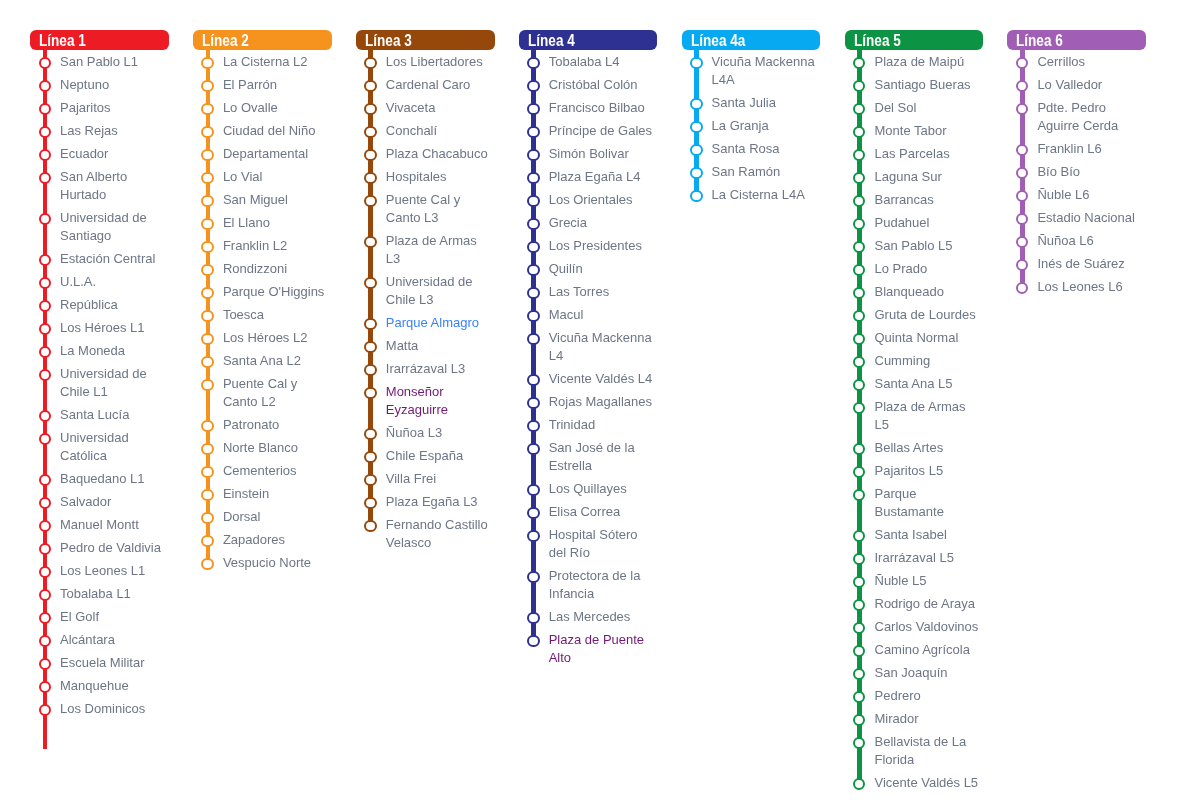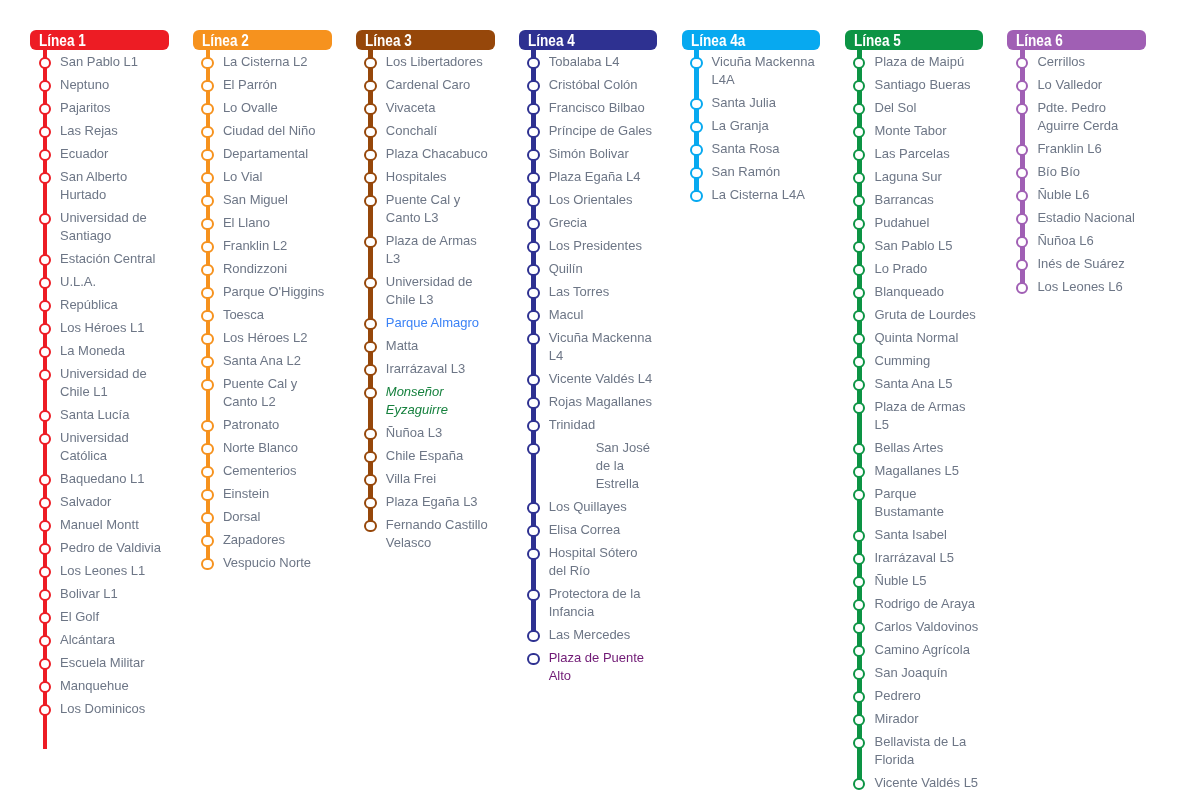--- a/index.html
+++ b/index.html
@@ -136,21 +136,21 @@
         <li class="st">
             <span class="dot" style="border-color: rgb(237, 28, 36);"></span>
             <span class="st-name" style="color: rgb(109, 118, 134);">Pedro de Valdivia</span>
           </li>
         <li class="st">
             <span class="dot" style="border-color: rgb(237, 28, 36);"></span>
             <span class="st-name" style="color: rgb(109, 118, 134);">Los Leones L1</span>
           </li>
         <li class="st">
             <span class="dot" style="border-color: rgb(237, 28, 36);"></span>
-            <span class="st-name" style="color: rgb(109, 118, 134);">Bolivar L1</span>
+            <span class="st-name" style="color: rgb(109, 118, 134);">Tobalaba L1</span>
           </li>
         <li class="st">
             <span class="dot" style="border-color: rgb(237, 28, 36);"></span>
             <span class="st-name" style="color: rgb(109, 118, 134);">El Golf</span>
           </li>
         <li class="st">
             <span class="dot" style="border-color: rgb(237, 28, 36);"></span>
             <span class="st-name" style="color: rgb(109, 118, 134);">Alcántara</span>
           </li>
         <li class="st">
@@ -316,21 +316,21 @@
         <li class="st">
             <span class="dot" style="border-color: rgb(150, 71, 10);"></span>
             <span class="st-name" style="color: rgb(109, 118, 134);">Matta</span>
           </li>
         <li class="st">
             <span class="dot" style="border-color: rgb(150, 71, 10);"></span>
             <span class="st-name" style="color: rgb(109, 118, 134);">Irarrázaval L3</span>
           </li>
         <li class="st">
             <span class="dot" style="border-color: rgb(150, 71, 10);"></span>
-            <span class="st-name" style="color: #15803d; font-style: italic;">Monseñor Eyzaguirre</span>
+            <span class="st-name" style="color: #701a75;">Monseñor Eyzaguirre</span>
           </li>
         <li class="st">
             <span class="dot" style="border-color: rgb(150, 71, 10);"></span>
             <span class="st-name" style="color: rgb(109, 118, 134);">Ñuñoa L3</span>
           </li>
         <li class="st">
             <span class="dot" style="border-color: rgb(150, 71, 10);"></span>
             <span class="st-name" style="color: rgb(109, 118, 134);">Chile España</span>
           </li>
         <li class="st">
@@ -414,21 +414,21 @@
         <li class="st">
             <span class="dot" style="border-color: rgb(46, 49, 145);"></span>
             <span class="st-name" style="color: rgb(109, 118, 134);">Rojas Magallanes</span>
           </li>
         <li class="st">
             <span class="dot" style="border-color: rgb(46, 49, 145);"></span>
             <span class="st-name" style="color: rgb(109, 118, 134);">Trinidad</span>
           </li>
         <li class="st">
             <span class="dot" style="border-color: rgb(46, 49, 145);"></span>
-            <span class="st-name" style="color: rgb(109, 118, 134); margin-left: 47px;">San José de la Estrella</span>
+            <span class="st-name" style="color: rgb(109, 118, 134);">San José de la Estrella</span>
           </li>
         <li class="st">
             <span class="dot" style="border-color: rgb(46, 49, 145);"></span>
             <span class="st-name" style="color: rgb(109, 118, 134);">Los Quillayes</span>
           </li>
         <li class="st">
             <span class="dot" style="border-color: rgb(46, 49, 145);"></span>
             <span class="st-name" style="color: rgb(109, 118, 134);">Elisa Correa</span>
           </li>
         <li class="st">
@@ -554,21 +554,21 @@
         <li class="st">
             <span class="dot" style="border-color: rgb(12, 148, 68);"></span>
             <span class="st-name" style="color: rgb(109, 118, 134);">Plaza de Armas L5</span>
           </li>
         <li class="st">
             <span class="dot" style="border-color: rgb(12, 148, 68);"></span>
             <span class="st-name" style="color: rgb(109, 118, 134);">Bellas Artes</span>
           </li>
         <li class="st">
             <span class="dot" style="border-color: rgb(12, 148, 68);"></span>
-            <span class="st-name" style="color: rgb(109, 118, 134);">Magallanes L5</span>
+            <span class="st-name" style="color: rgb(109, 118, 134);">Pajaritos L5</span>
           </li>
         <li class="st">
             <span class="dot" style="border-color: rgb(12, 148, 68);"></span>
             <span class="st-name" style="color: rgb(109, 118, 134);">Parque Bustamante</span>
           </li>
         <li class="st">
             <span class="dot" style="border-color: rgb(12, 148, 68);"></span>
             <span class="st-name" style="color: rgb(109, 118, 134);">Santa Isabel</span>
           </li>
         <li class="st">

